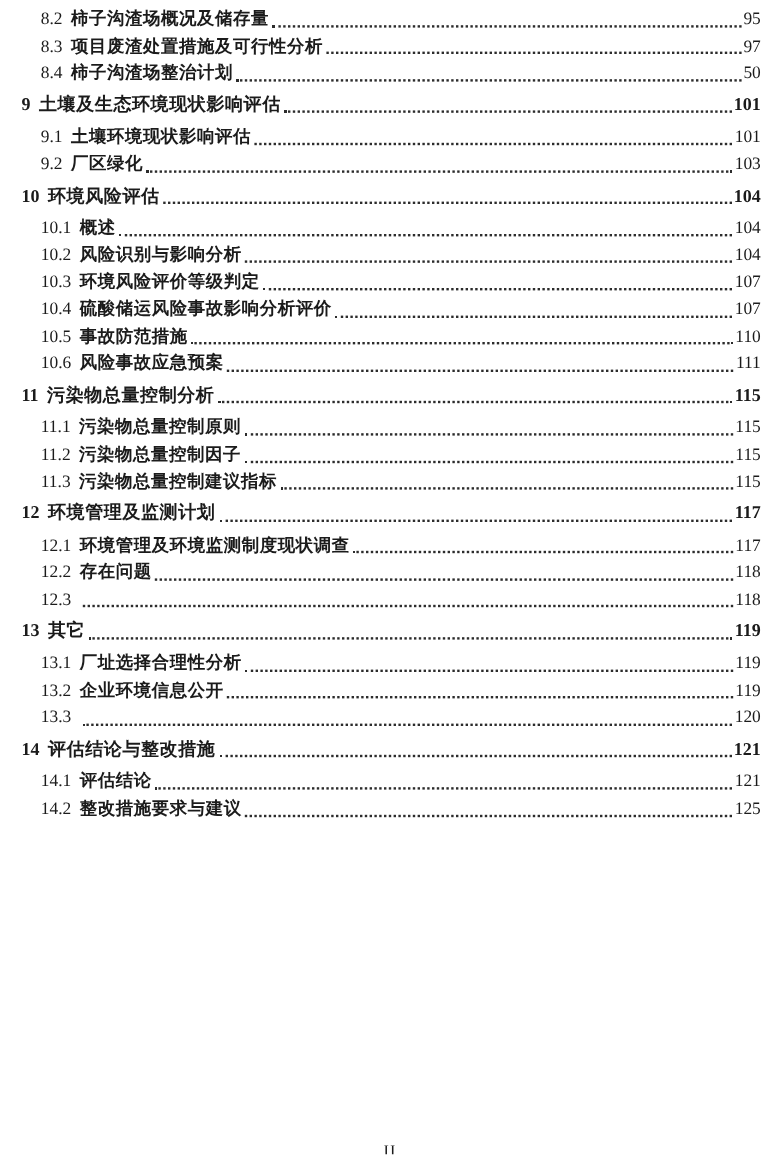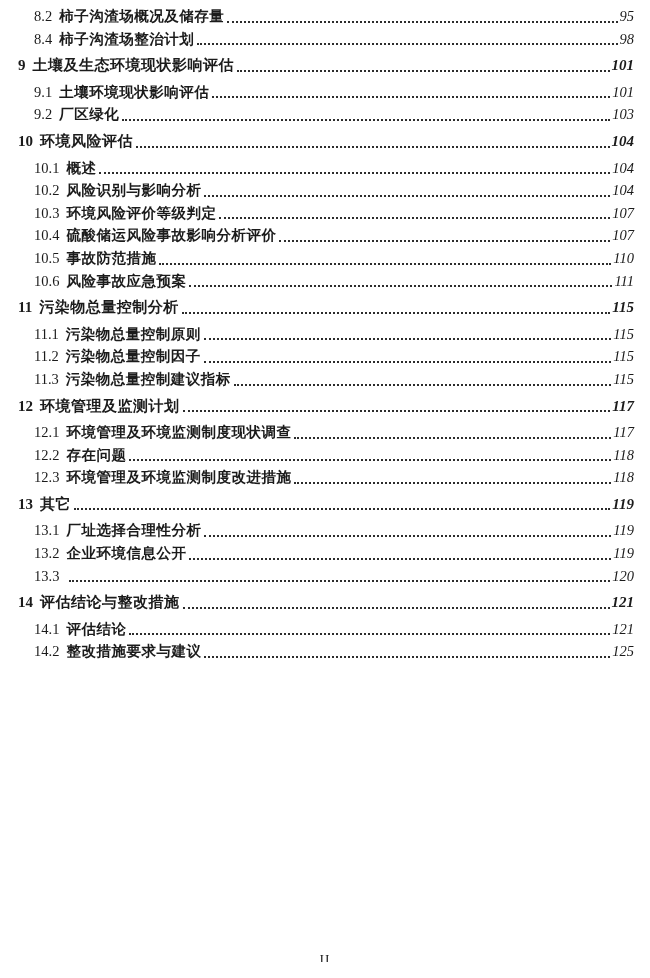--- a/index.html
+++ b/index.html
@@ -53,21 +53,20 @@
   }
   .toc-leader {
     flex: 1 1 auto;
     min-width: 8px;
     border-bottom: 2px dotted #2c2c2c;
     margin: 0 2px 5px 3px;
     height: 0;
   }
   .toc-page {
     flex: 0 0 auto;
-    font-style: italic;
   }
   .footer-pagenum {
     position: absolute;
     top: 951px;
     left: 0;
     right: 0;
     text-align: center;
     font-size: 13.5px;
     color: #1b1b1b;
     letter-spacing: 1px;
@@ -78,24 +77,30 @@
 
 <div class="page">
   <div class="toc">
       <a class="toc-row sub">
         <span class="toc-num">8.2</span>
         <span class="toc-title">柿子沟渣场概况及储存量</span>
         <span class="toc-leader"></span>
         <span class="toc-page">95</span>
       </a>
       <a class="toc-row sub">
+        <span class="toc-num">8.3</span>
+        <span class="toc-title">项目废渣处置措施及可行性分析</span>
+        <span class="toc-leader"></span>
+        <span class="toc-page">97</span>
+      </a>
+      <a class="toc-row sub">
         <span class="toc-num">8.4</span>
         <span class="toc-title">柿子沟渣场整治计划</span>
         <span class="toc-leader"></span>
-        <span class="toc-page">98</span>
+        <span class="toc-page">50</span>
       </a>
       <a class="toc-row chapter">
         <span class="toc-num">9</span>
         <span class="toc-title">土壤及生态环境现状影响评估</span>
         <span class="toc-leader"></span>
         <span class="toc-page">101</span>
       </a>
       <a class="toc-row sub">
         <span class="toc-num">9.1</span>
         <span class="toc-title">土壤环境现状影响评估</span>
@@ -187,21 +192,20 @@
         <span class="toc-page">117</span>
       </a>
       <a class="toc-row sub">
         <span class="toc-num">12.2</span>
         <span class="toc-title">存在问题</span>
         <span class="toc-leader"></span>
         <span class="toc-page">118</span>
       </a>
       <a class="toc-row sub">
         <span class="toc-num">12.3</span>
-        <span class="toc-title">环境管理及环境监测制度改进措施</span>
         <span class="toc-leader"></span>
         <span class="toc-page">118</span>
       </a>
       <a class="toc-row chapter">
         <span class="toc-num">13</span>
         <span class="toc-title">其它</span>
         <span class="toc-leader"></span>
         <span class="toc-page">119</span>
       </a>
       <a class="toc-row sub">

